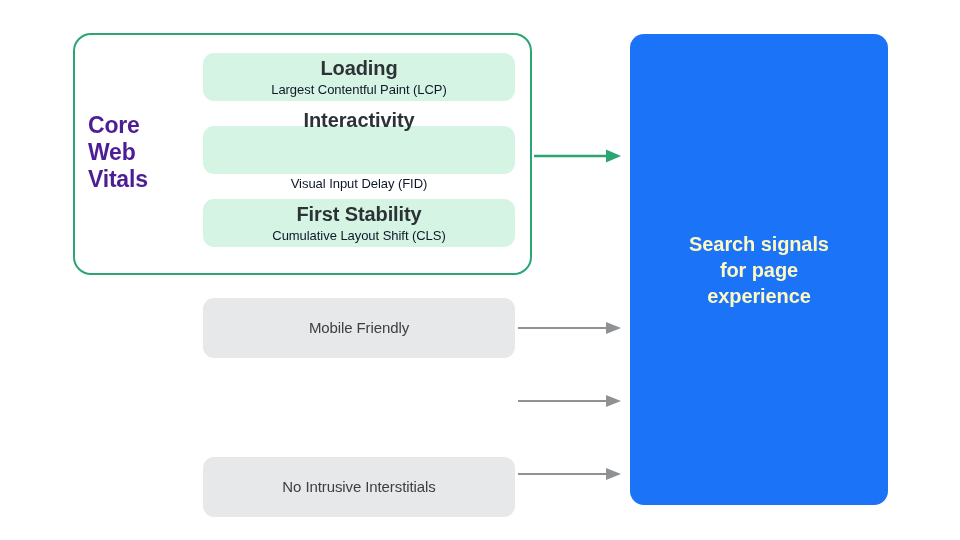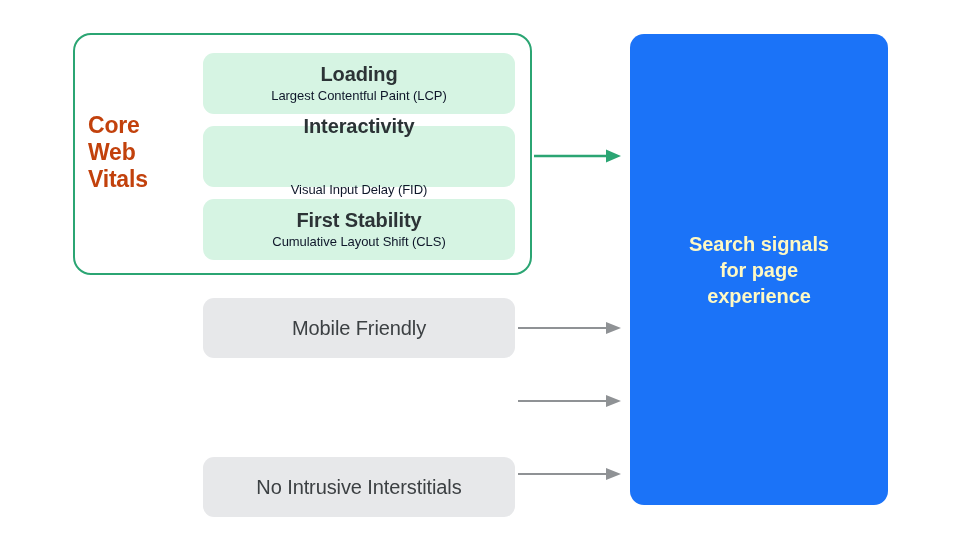--- a/index.html
+++ b/index.html
@@ -31,34 +31,34 @@
     box-sizing: border-box;
     border: 2px solid #2BA573;
     border-radius: 18px;
     background: #ffffff;
   }
   .cwv-label {
     position: absolute;
     left: 88px;
     top: 112px;
     width: 106px;
-    color: #c2410c;
+    color: #4c1d95;
     font-size: 23px;
     font-weight: bold;
     line-height: 27px;
     letter-spacing: -0.2px;
     text-align: left;
   }
 
   
   .vital-card {
     position: absolute;
     left: 203px;
     width: 312px;
-    height: 61px;
+    height: 48px;
     box-sizing: border-box;
     background: #D6F4E3;
     border-radius: 11px;
     display: flex;
     flex-direction: column;
     align-items: center;
     justify-content: center;
   }
   .vital-card.v0 { top: 53px; }
   .vital-card.v1 { top: 126px; gap: 42px; }
@@ -91,21 +91,21 @@
     border-radius: 11px;
     display: flex;
     align-items: center;
     justify-content: center;
   }
   .signal-box.s0 { top: 298px; }
   .signal-box.s1 { top: 371px; }
   .signal-box.s2 { top: 444px; margin-top: 13px; }
   .signal-label {
     color: #3C4043;
-    font-size: 20px;
+    font-size: 15px;
     font-weight: normal;
     letter-spacing: -0.1px;
     line-height: 24px;
   }
 
   
   .outcome-panel {
     position: absolute;
     left: 630px;
     top: 34px;

